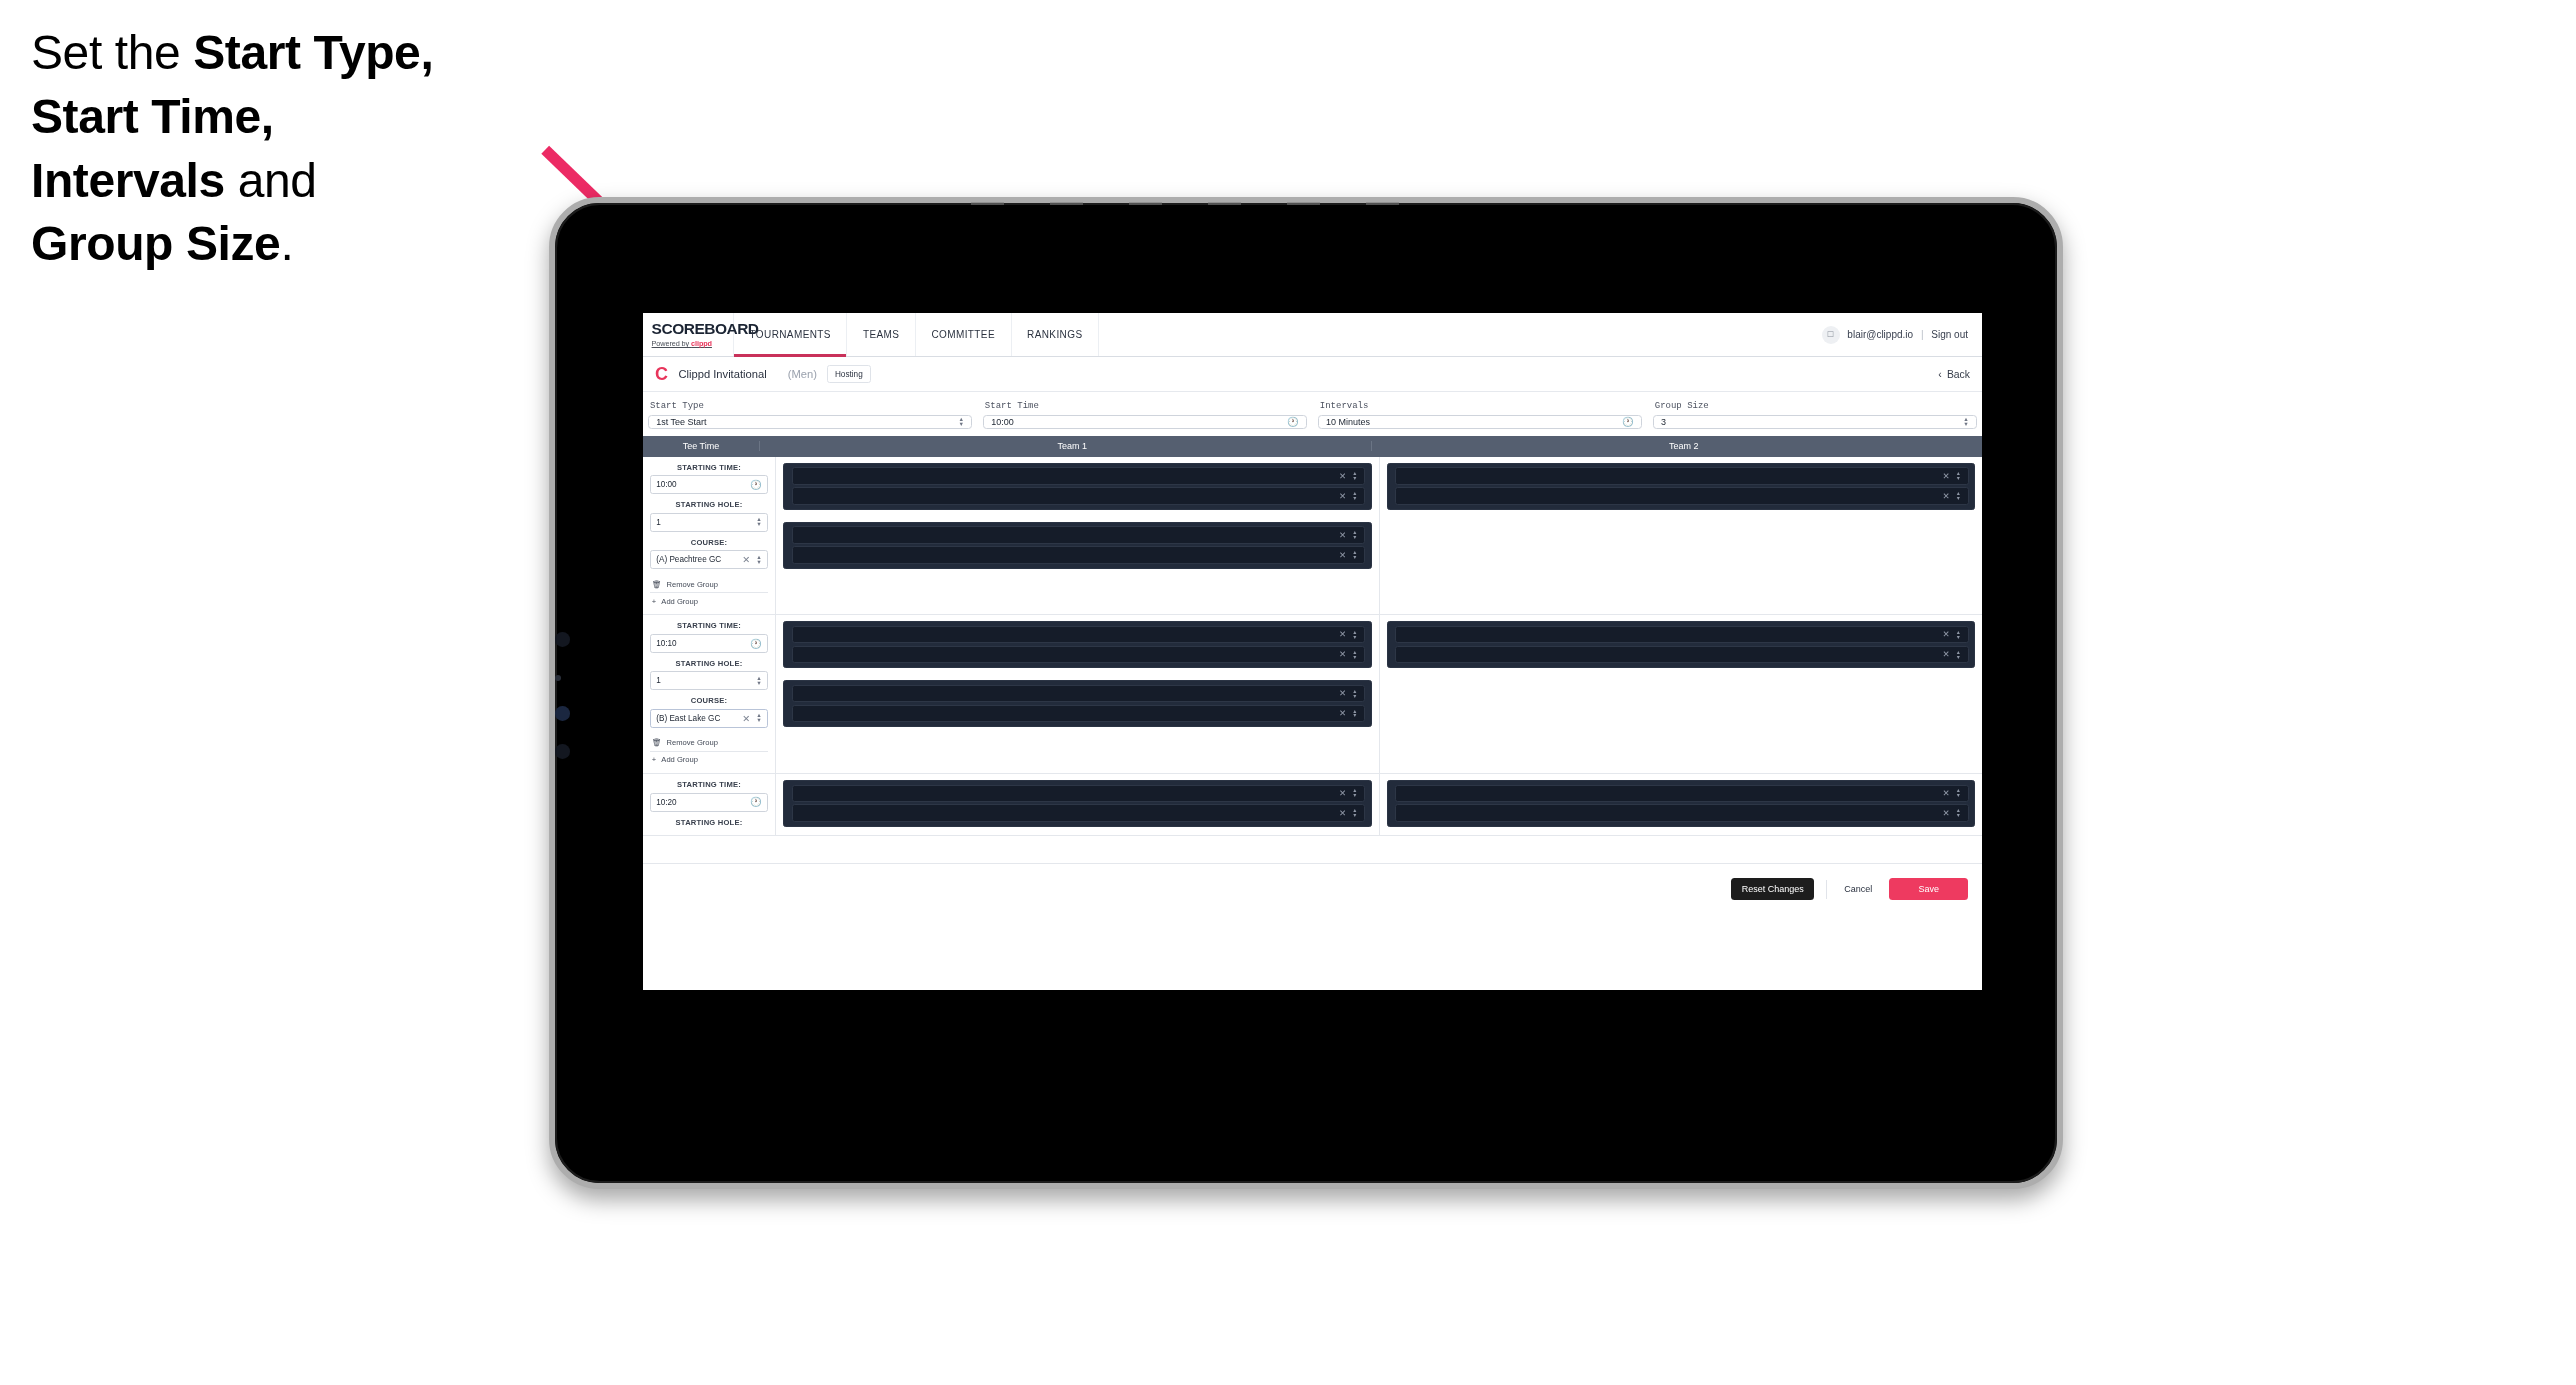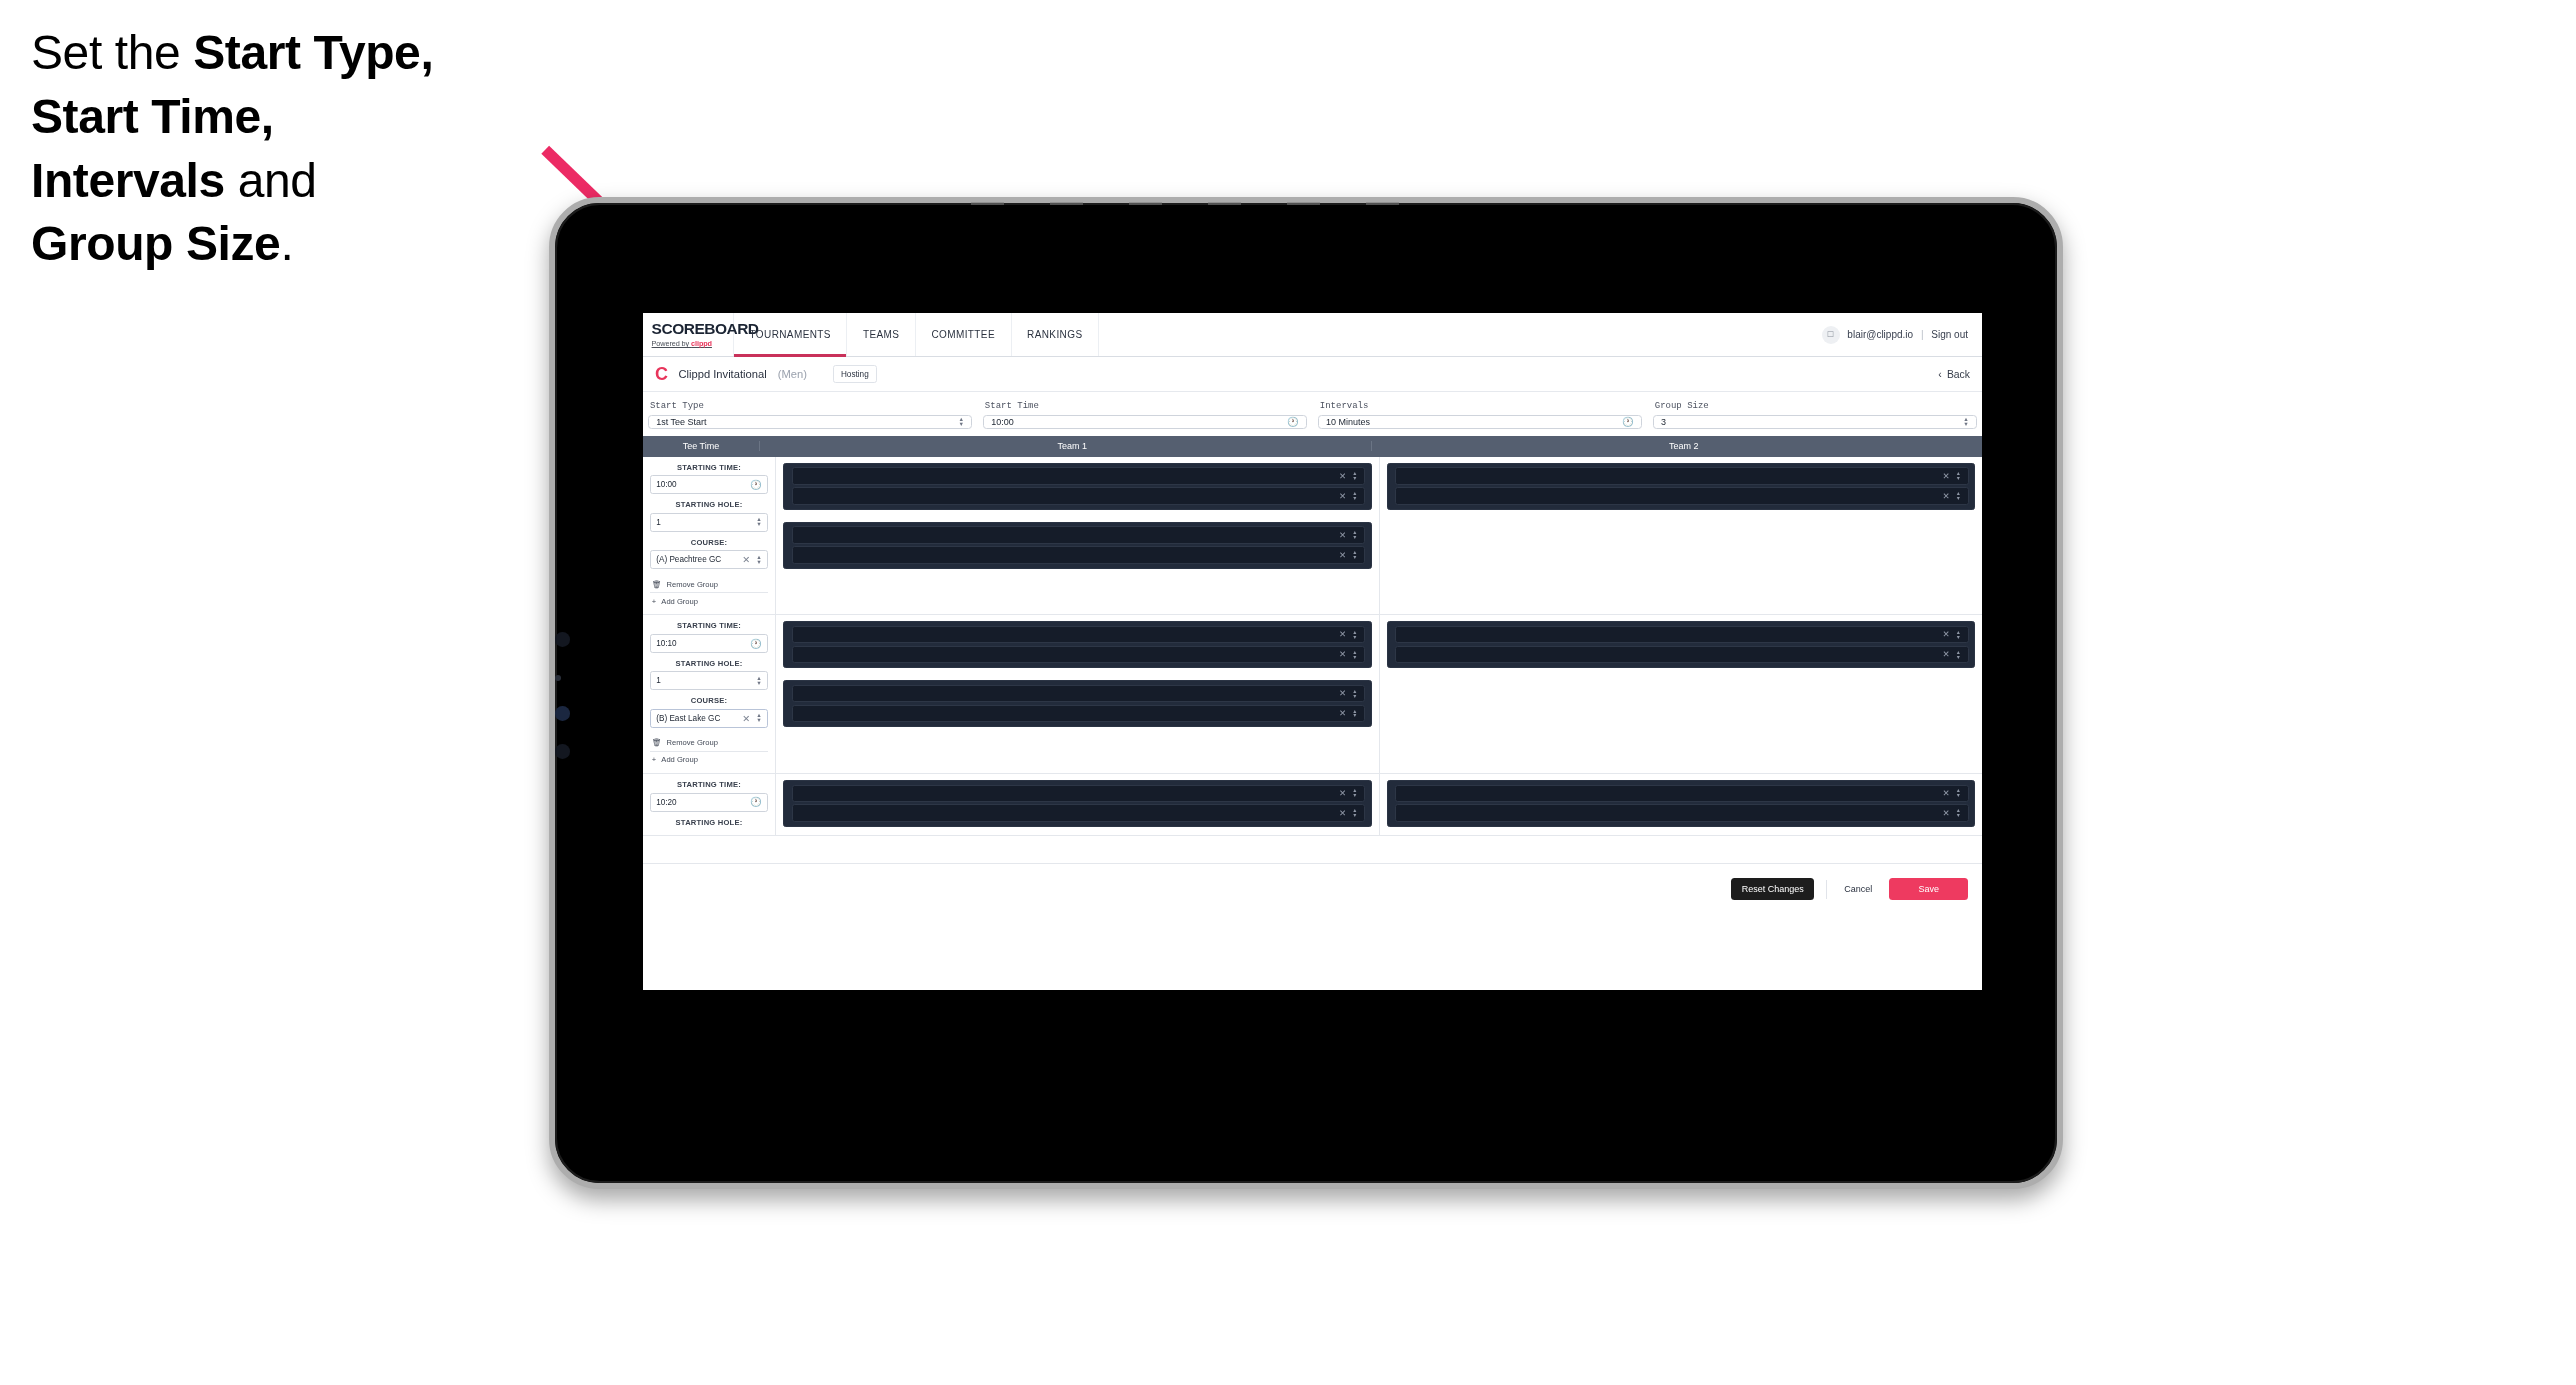--- a/index.html
+++ b/index.html
@@ -73,22 +73,22 @@
             display:flex; align-items:center; justify-content:center; font-size:7.8px; color:#8a909b; }
   .user .sep { color:#b9bec7; }
   .user a { color:#3a4150; text-decoration:none; cursor:pointer; }
 
   
   .titlebar { height: 35px; display:flex; align-items:center; padding: 0 12px;
               border-bottom:0.9px solid #e6e9ee; background:#fff; }
   .clogo { font-size: 18px; font-weight: 800; color:#e8355b; line-height:1; margin-right:10.4px;
            font-family:"Liberation Sans", sans-serif; }
   .t-name { font-size:11.2px; color:#2b3240; }
-  .t-gender { font-size:11.2px; color:#9aa1ad; margin-left:11px; }
-  .t-badge { margin-left:26px; font-size:8.2px; color:#2b3240; border:0.9px solid #dfe3e9;
+  .t-gender { font-size:11.2px; color:#9aa1ad; margin-left:21px; }
+  .t-badge { margin-left:10px; font-size:8.2px; color:#2b3240; border:0.9px solid #dfe3e9;
              border-radius:2.6px; padding:3.5px 7px; background:#fff; }
   .backlink { margin-left:auto; font-size:10.4px; color:#353c49; display:flex; align-items:center; gap:5.2px; cursor:pointer;}
 
   
   .formrow { display:flex; gap:11.2px; padding: 8.6px 5.2px 7px 5.2px; background:#fff; }
   .field { flex:1; }
   .field-label { font-size:9px; color:#4c5260; margin-bottom:4.3px; padding-left:1.7px;font-family:Liberation Mono, monospace; }
   .ctl { height:14px; border:0.9px solid #cfd4dc; border-radius:3.5px; background:#fff;
          display:flex; align-items:center; padding:0 7px; font-size:9px; color:#222a36; }
   .ctl .val { flex:1; white-space:nowrap; overflow:hidden; }

